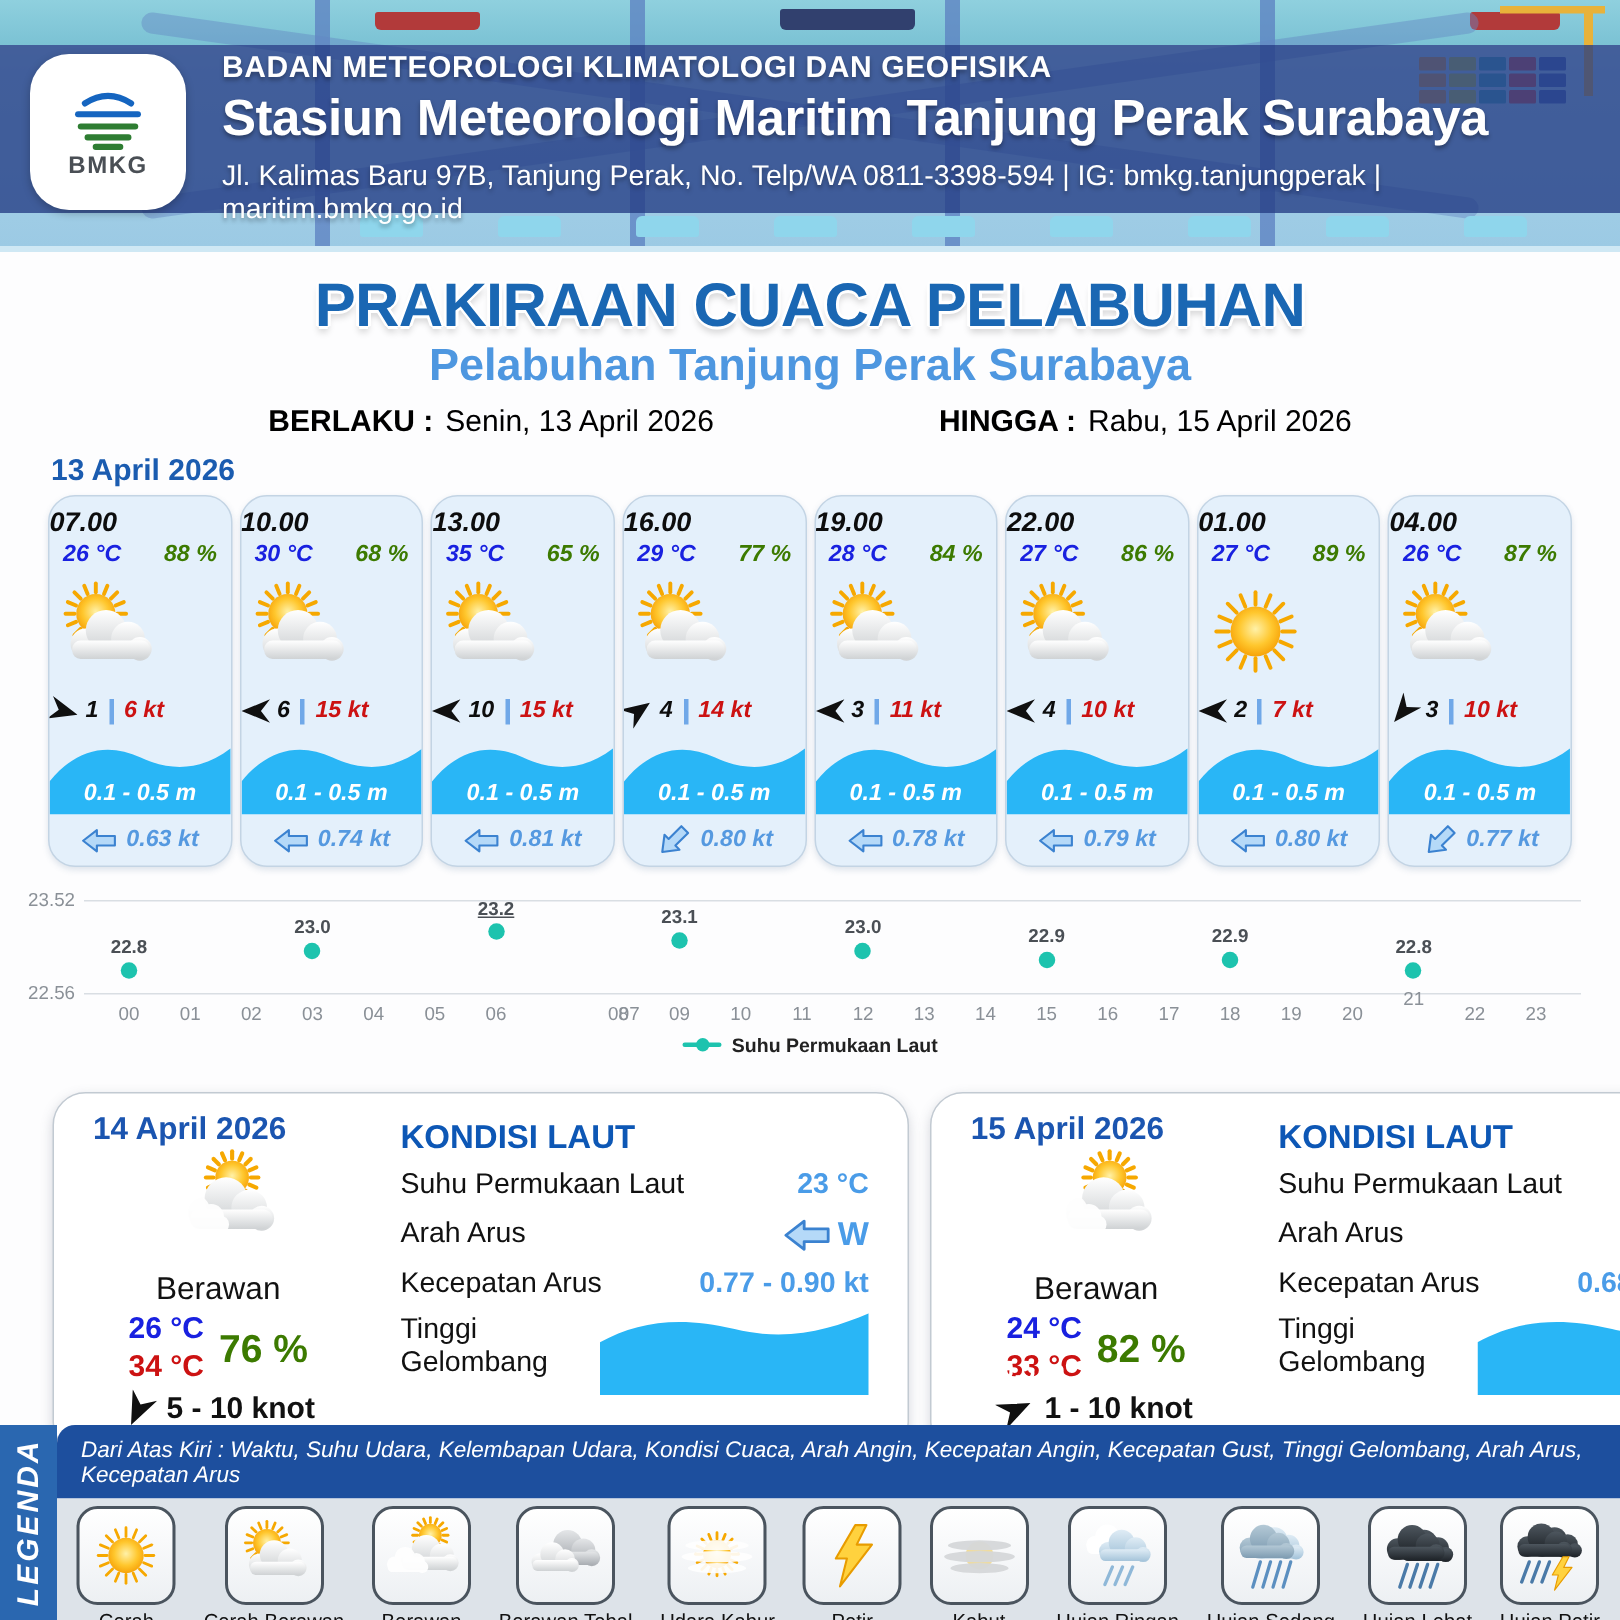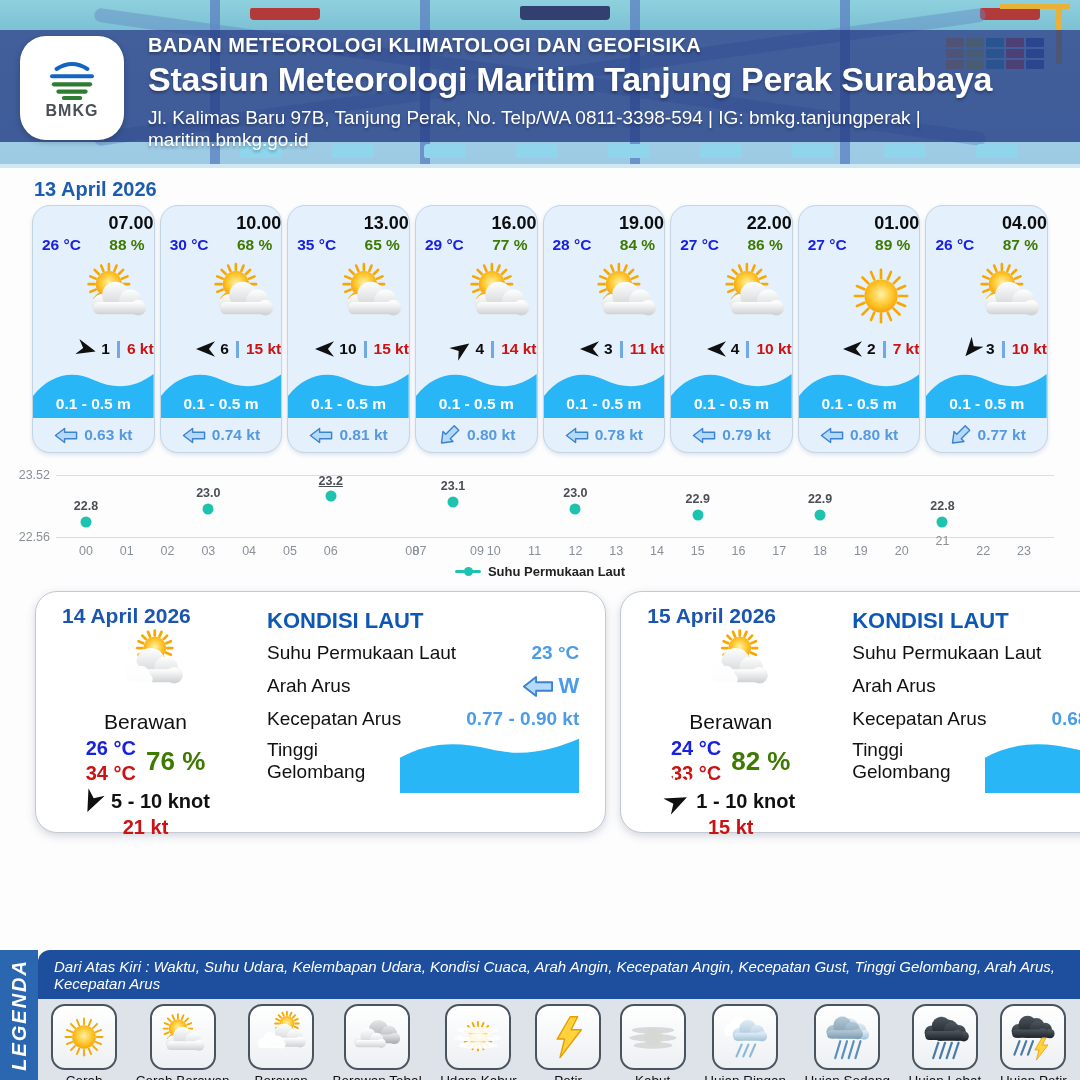--- a/index.html
+++ b/index.html
@@ -42,22 +42,22 @@
     text-shadow:-2px 0 #fff,2px 0 #fff,0 -2px #fff,0 2px #fff,-1px -1px #fff,1px 1px #fff,
                 -1px 1px #fff,1px -1px #fff,0 4px 5px rgba(0,0,0,.18); }
   .sub-title { margin:0; font-size:30px; font-weight:bold; color:#4e97e0; }
   .validity { display:flex; justify-content:center; gap:150px; margin-top:9px; font-size:20px; color:#000; }
   .vlabel { font-weight:bold; margin-right:8px; }
 
   
   .date-label { margin:10px 0 4px 34px; font-size:20px; font-weight:bold; color:#1b5cb0; }
   #cards-row { display:flex; gap:5px; margin:0 32px; height:248px; }
   .fcard { flex:1; background:#e4f0fb; border:1.5px solid #c3d4e4; border-radius:18px;
-           display:flex; flex-direction:column; align-items:flex-end; overflow:hidden;
-           box-shadow:0 2px 4px rgba(80,110,150,.18); }
+           display:flex; flex-direction:column; align-items:flex-start; overflow:hidden;
+           box-shadow:0 2px 4px rgba(80,110,150,.18);font-style:italic; }
   .ftime { font-size:18px; font-weight:bold; color:#0d0d0d; margin-top:7px; }
   .frow { display:flex; justify-content:space-between; width:100%; padding:0 9px; margin-top:2px;
           font-size:15.5px; font-weight:bold; }
   .temp { color:#1921e0; } .hum { color:#3c7a00; }
   .ficon { height:84px; display:flex; align-items:center; }
   .ficon svg { width:76px; height:76px; }
   .fwind { display:flex; align-items:center; gap:5px; font-size:15.5px; font-weight:bold; margin-top:2px; }
   .warrow { display:inline-flex; width:19px; height:16px; }
   .warrow svg { width:19px; height:16px; }
   .wnum { color:#0d0d0d; }
@@ -78,21 +78,21 @@
   .xlab { position:absolute; font-size:12.5px; color:#8a9097; transform:translateX(-50%); }
   .dot { position:absolute; width:11px; height:11px; border-radius:50%; transform:translate(-50%,-50%); }
   .dlab { position:absolute; font-size:12.5px; font-weight:bold; color:#4a4f55; transform:translate(-50%,-100%); }
   #chart-legend { display:flex; justify-content:center; align-items:center; gap:7px; height:20px; }
   .clline { position:relative; width:26px; height:3px; background:#1dc3ae; border-radius:2px; }
   .clline::after { content:""; position:absolute; left:9px; top:-3px; width:9px; height:9px;
                    border-radius:50%; background:#1dc3ae; }
   .cltext { font-size:13px; font-weight:600; color:#222; }
 
   
-  #day-cards { display:flex; gap:14px; margin:10px 35px 0; height:242px; }
+  #day-cards { display:flex; gap:14px; margin:22px 35px 0; height:242px; }
   .dcard { flex:1; background:#fff; border:1.5px solid #c2cad2; border-radius:22px;
            box-shadow:0 3px 8px rgba(90,100,120,.25); display:flex; padding:12px 6px 0 0; }
   .dleft { width:205px; display:flex; flex-direction:column; align-items:center; padding-left:14px; }
   .ddate { align-self:flex-start; color:#1b55b0; font-size:21px; font-weight:bold; margin-left:12px; }
   .dicon svg { width:86px; height:80px; }
   .dcond { font-size:21px; color:#111; margin-top:-2px; }
   .dtemps { display:flex; align-items:center; gap:10px; margin-top:2px; }
   .dtcol { display:flex; flex-direction:column; font-size:20px; font-weight:bold; line-height:1.25; }
   .tmin { color:#1921e0; } .tmax { color:#cc1212; }
   .dhum { font-size:26px; font-weight:bold; color:#3c7a00; }
@@ -223,20 +223,32 @@
       </svg>
       <div class="logo-text">BMKG</div>
     </div>
     <div class="hdr-text">
       <div class="agency">BADAN METEOROLOGI KLIMATOLOGI DAN GEOFISIKA</div>
       <div class="station">Stasiun Meteorologi Maritim Tanjung Perak Surabaya</div>
       <div class="address">Jl. Kalimas Baru 97B, Tanjung Perak, No. Telp/WA 0811-3398-594 | IG: bmkg.tanjungperak | maritim.bmkg.go.id</div>
     </div>
   </header>
 
+  <section class="titleblock">
+    <h1 class="main-title">PRAKIRAAN CUACA PELABUHAN</h1>
+    <h2 class="sub-title">Pelabuhan Tanjung Perak Surabaya</h2>
+    <div class="validity">
+      <span>
+        <span class="vlabel">BERLAKU :</span><span>Senin, 13 April 2026</span>
+      </span>
+      <span>
+        <span class="vlabel">HINGGA :</span><span>Rabu, 15 April 2026</span>
+      </span>
+    </div>
+  </section>
 
   <div class="date-label">13 April 2026</div>
   <div id="cards-row">
       <div class="fcard">
         <div class="ftime">07.00</div>
         <div class="frow">
           <span class="temp">26 °C</span>
           <span class="hum">88 %</span>
         </div>
         <div class="ficon">
@@ -723,21 +735,21 @@
       <div class="ylab" style="left: 4px; top: 69px;">22.56</div>
       <div class="xlab" style="left: 86px; top: 83px;">00</div>
       <div class="xlab" style="left: 126.783px; top: 83px;">01</div>
       <div class="xlab" style="left: 167.565px; top: 83px;">02</div>
       <div class="xlab" style="left: 208.348px; top: 83px;">03</div>
       <div class="xlab" style="left: 249.13px; top: 83px;">04</div>
       <div class="xlab" style="left: 289.913px; top: 83px;">05</div>
       <div class="xlab" style="left: 330.696px; top: 83px;">06</div>
       <div class="xlab" style="left: 371.478px; top: 83px; margin-left: 48px;">07</div>
       <div class="xlab" style="left: 412.261px; top: 83px;">08</div>
-      <div class="xlab" style="left: 453.043px; top: 83px; margin-left: 24px;">09</div>
+      <div class="xlab" style="left: 453.043px; top: 83px;">09</div>
       <div class="xlab" style="left: 493.826px; top: 83px;">10</div>
       <div class="xlab" style="left: 534.609px; top: 83px;">11</div>
       <div class="xlab" style="left: 575.391px; top: 83px;">12</div>
       <div class="xlab" style="left: 616.174px; top: 83px;">13</div>
       <div class="xlab" style="left: 656.957px; top: 83px;">14</div>
       <div class="xlab" style="left: 697.739px; top: 83px;">15</div>
       <div class="xlab" style="left: 738.522px; top: 83px;">16</div>
       <div class="xlab" style="left: 779.304px; top: 83px;">17</div>
       <div class="xlab" style="left: 820.087px; top: 83px;">18</div>
       <div class="xlab" style="left: 860.87px; top: 83px;">19</div>

